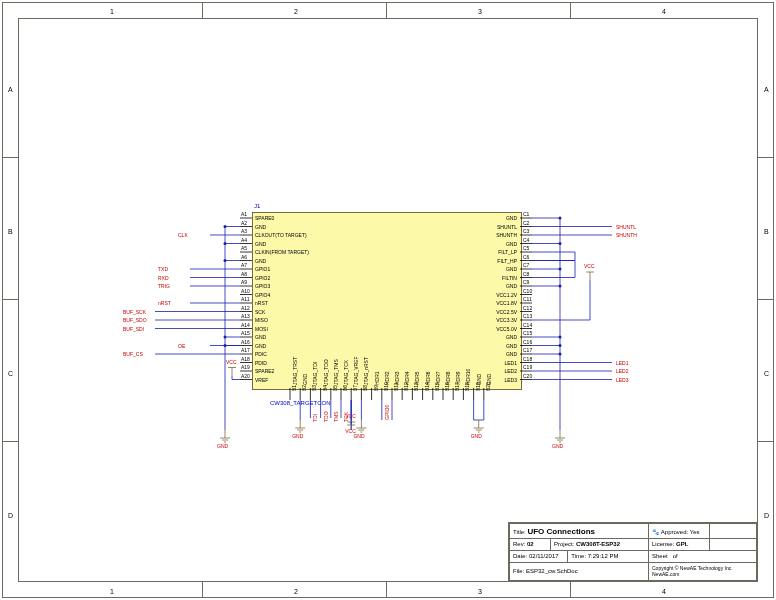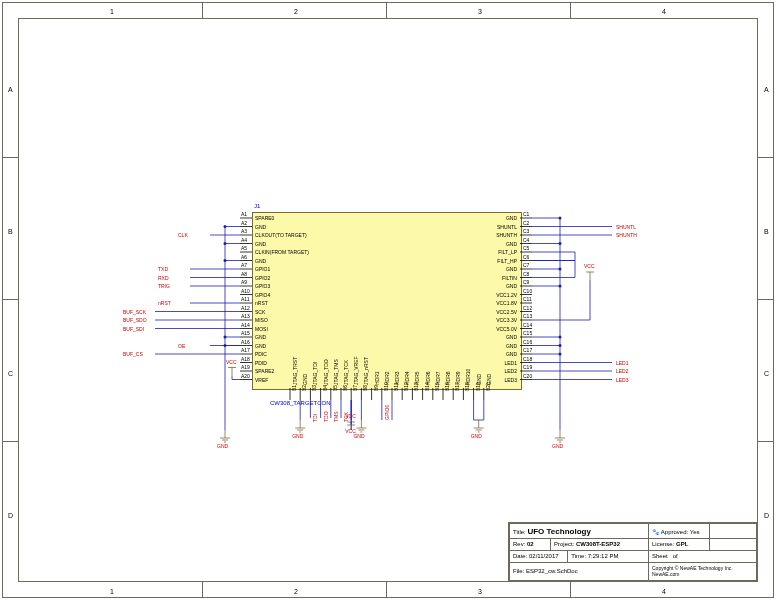--- a/index.html
+++ b/index.html
@@ -371,21 +371,21 @@
       <div class="net" style="left: 322.6px; top: 422px; transform: rotate(-90deg); transform-origin: left top;">TDO</div>
       <div class="net" style="left: 332.8px; top: 422px; transform: rotate(-90deg); transform-origin: left top;">TMS</div>
       <div class="net" style="left: 343px; top: 422px; transform: rotate(-90deg); transform-origin: left top;">TCK</div>
     </div>
 
   <div class="logo">NewAE</div>
   <div class="title-block">
     <table>
       <tbody>
           <tr>
-        <td colspan="3"><span class="title-key">Title:</span> <span class="title-val" style="font-size:8px">UFO Technology</span></td>
+        <td colspan="3"><span class="title-key">Title:</span> <span class="title-val" style="font-size:8px">UFO Connections</span></td>
         <td style="width:54px"><span>🐾</span> <span>Approved:</span> <span>Yes</span></td>
         <td style="width:40px"></td>
       </tr>
       <tr>
         <td style="width:34px"><span>Rev:</span> <span class="title-val">02</span></td>
         <td colspan="2"><span>Project:</span> <span class="title-val">CW308T-ESP32</span></td>
         <td><span>License:</span> <span class="title-val">GPL</span></td>
         <td></td>
       </tr>
       <tr>

